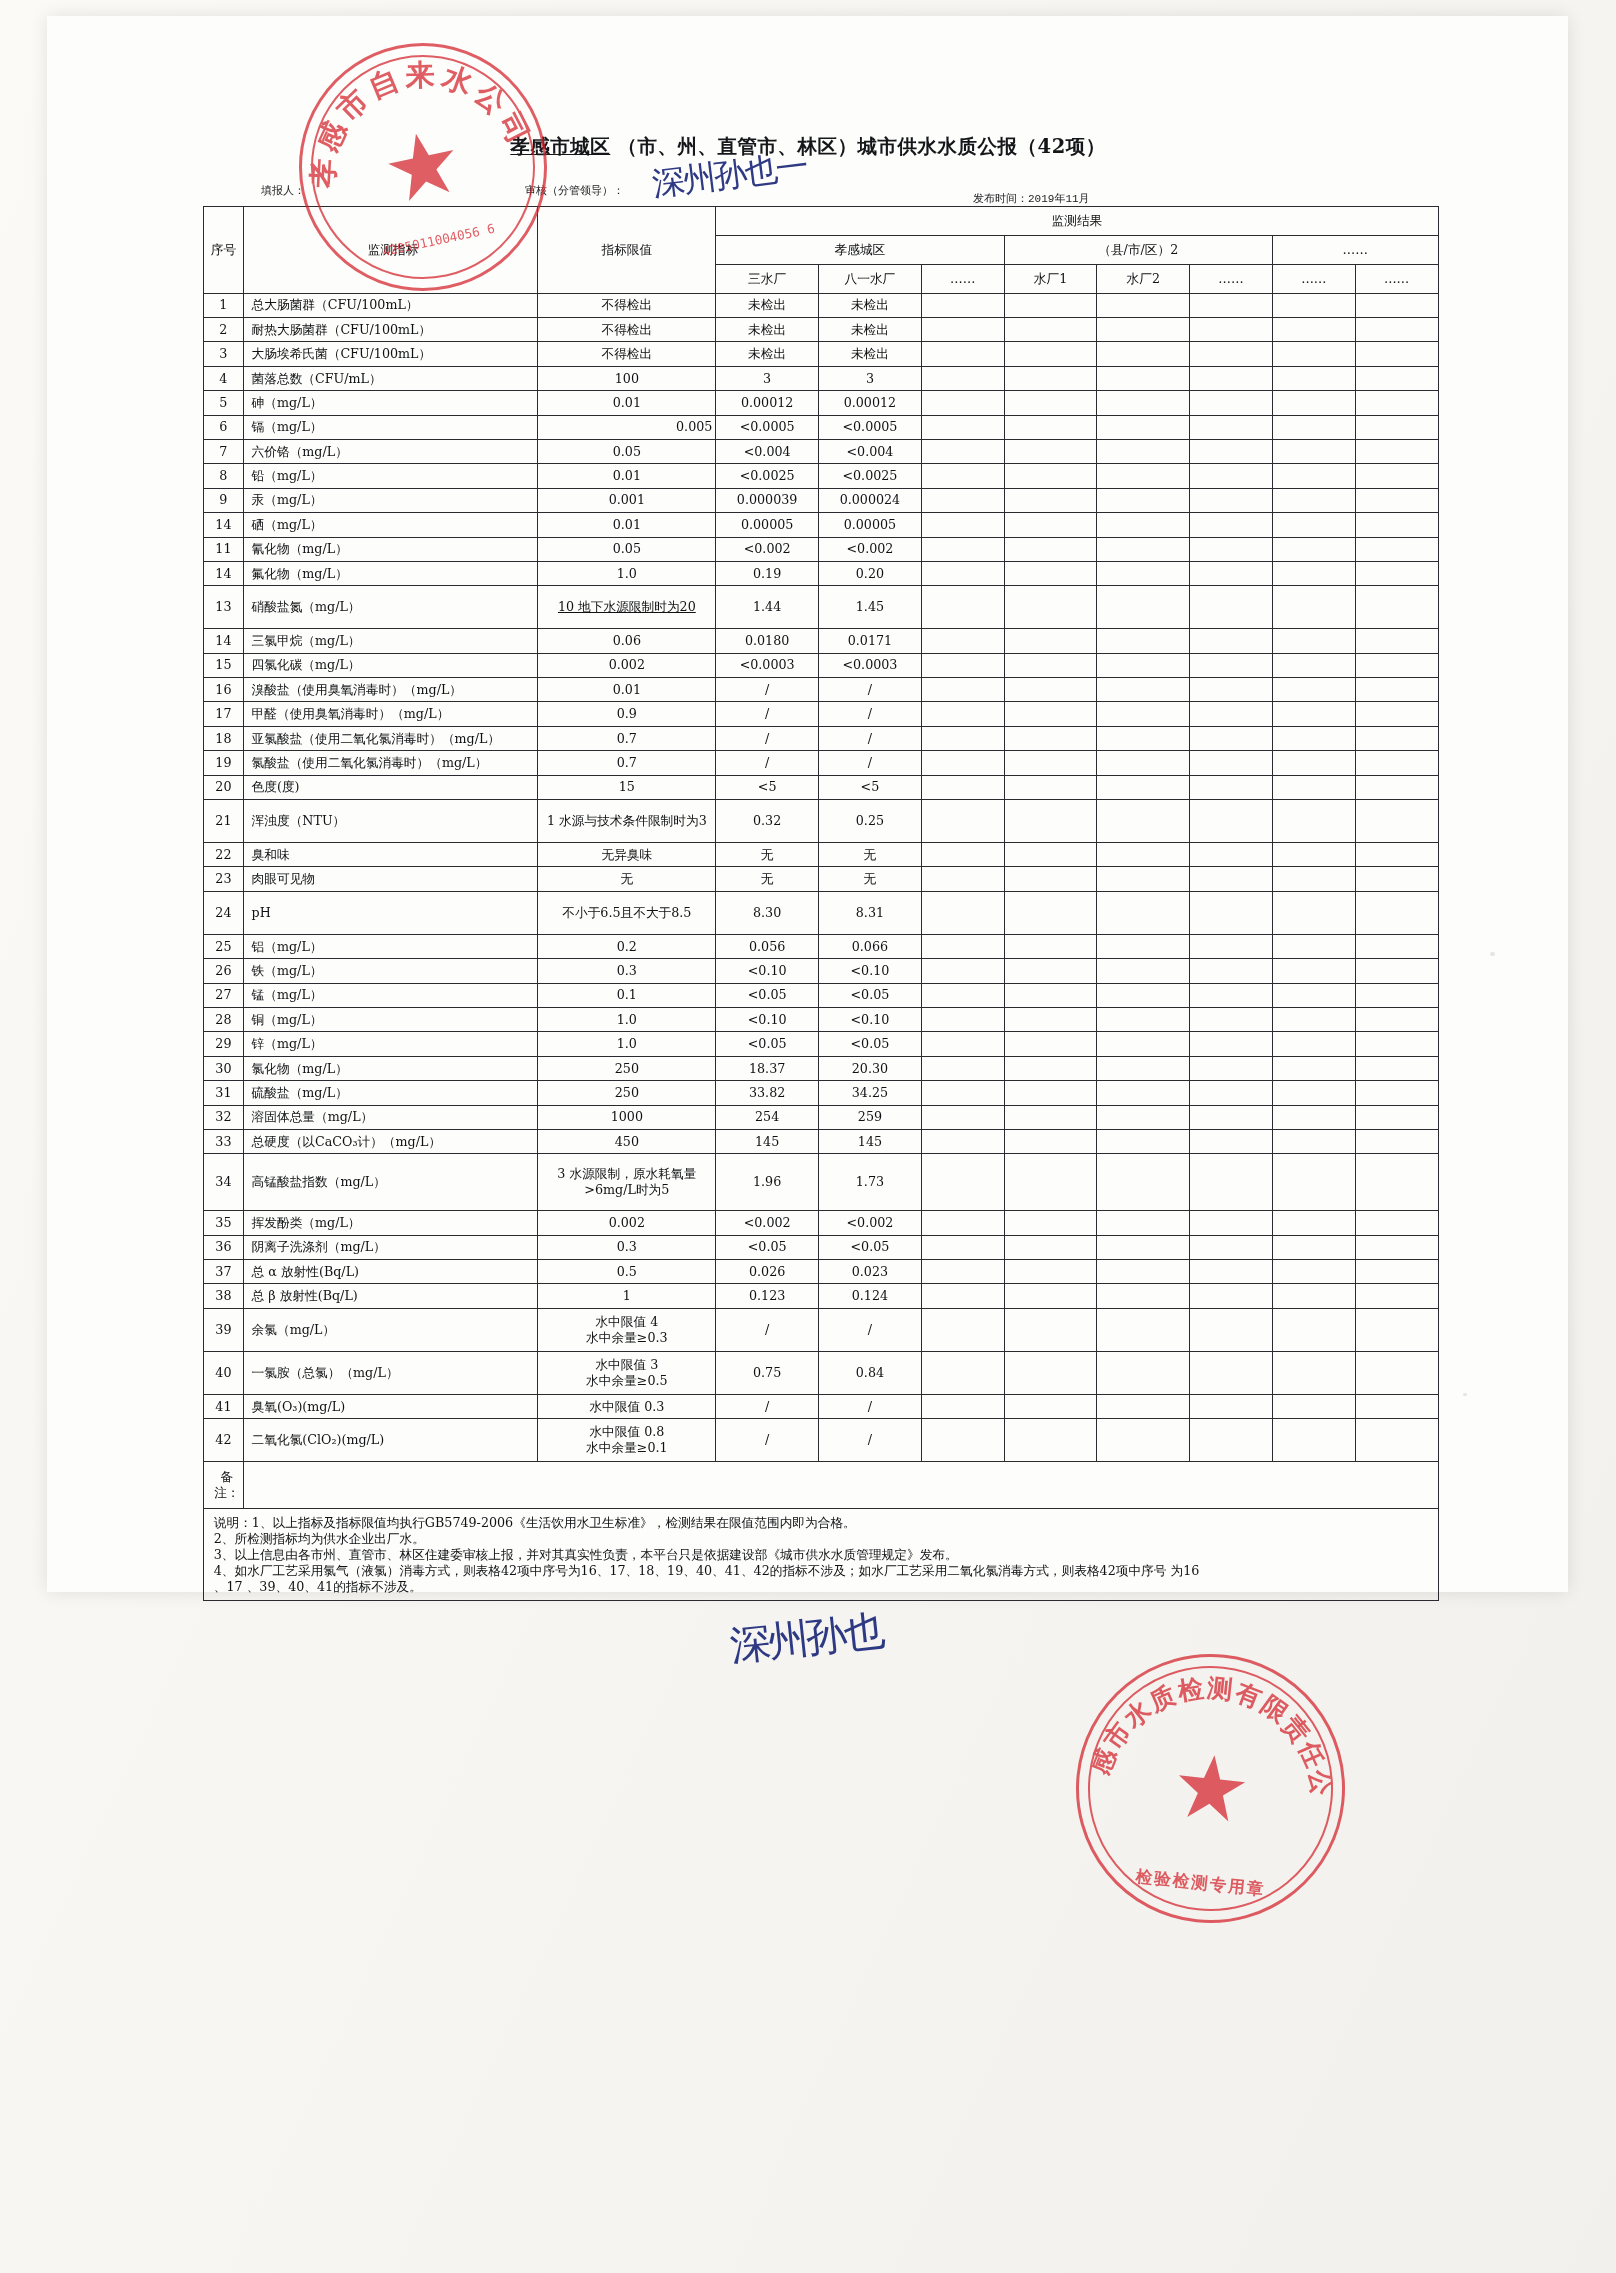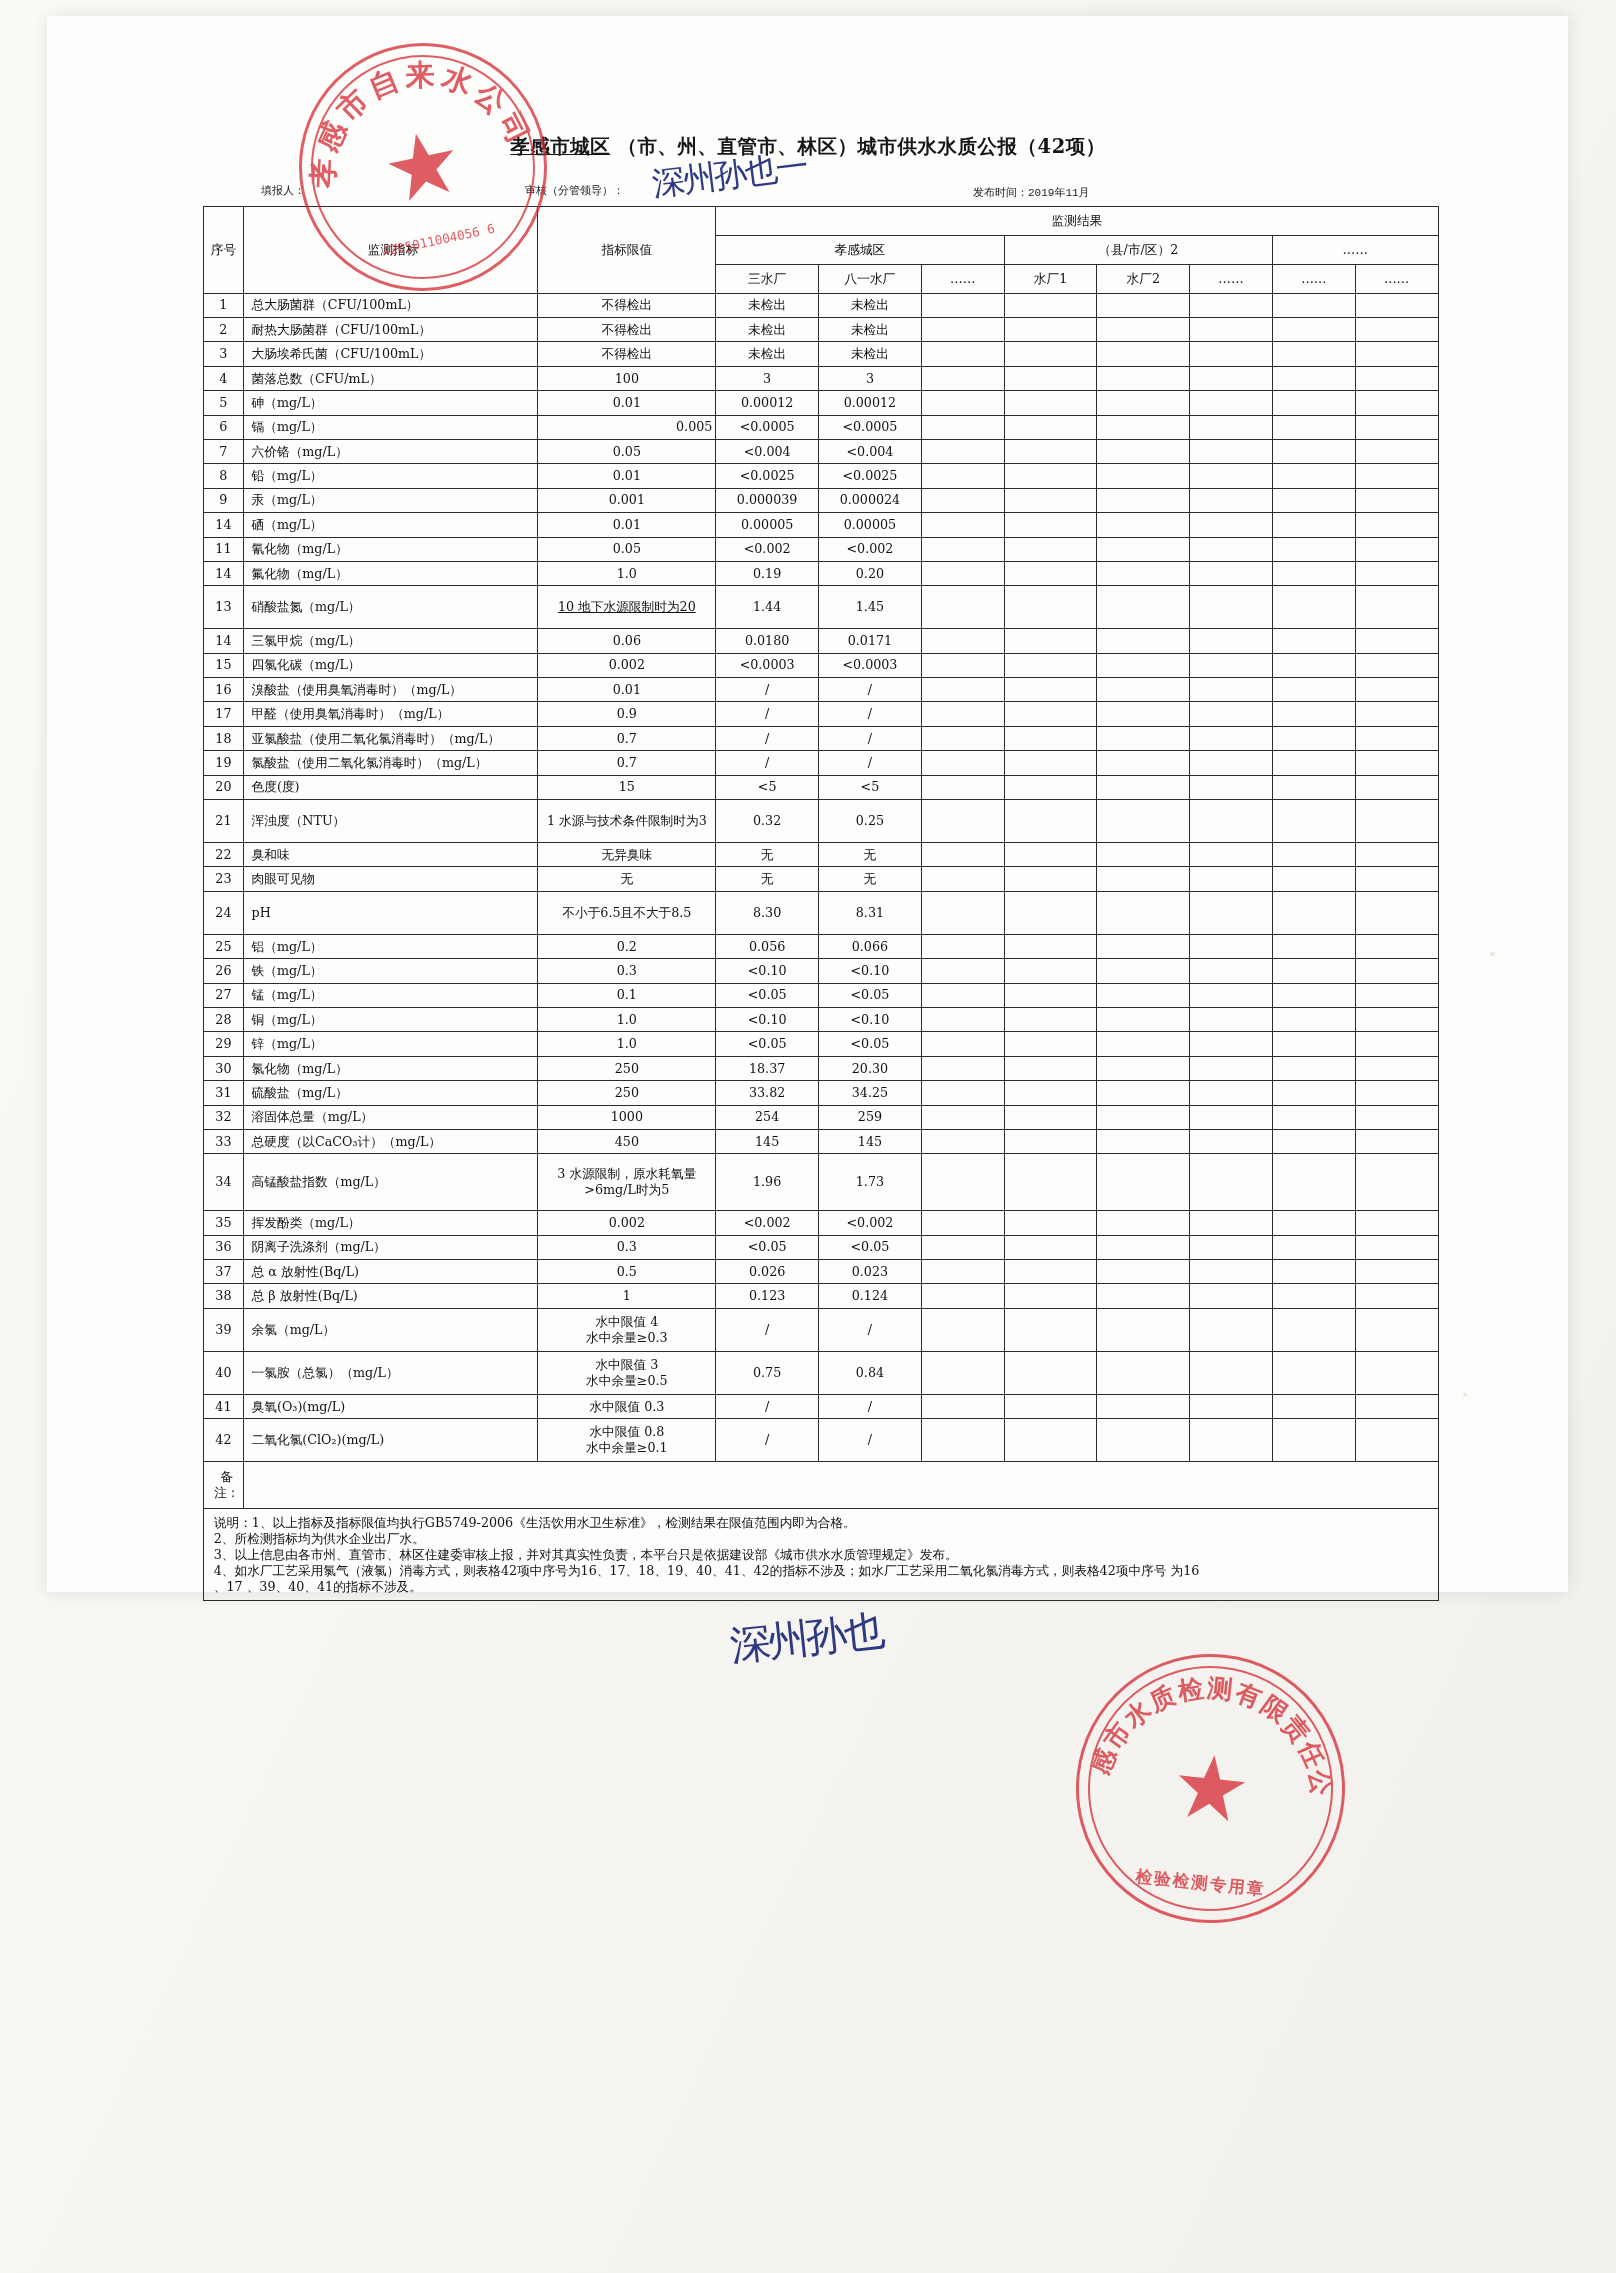--- a/index.html
+++ b/index.html
@@ -27,21 +27,21 @@
     font-size:19.5px; font-weight:bold; color:#15161a;
     letter-spacing:0.5px;
   }
   .hdr .u { text-decoration:underline; }
   .metarow {
     position:absolute; left:185px; top:164px; width:1170px; height:29px;
     font-family:Liberation Mono, monospace; font-size:11px; color:#1a1b1f;
   }
   .metarow .m1 { position:absolute; left:29px; top:3.9px; }
   .metarow .m2 { position:absolute; left:293px; top:3.9px; }
-  .metarow .m3 { position:absolute; left:741px; top:5px; }
+  .metarow .m3 { position:absolute; left:741px; top:11px; }
   .sig-top {
     position:absolute; left:605px; top:137px;
     font-family:"DejaVu Serif", serif; font-size:33px; color:#1d2a7a;
     transform:rotate(-7deg);
     opacity:0.92;
     letter-spacing:-2px;
   }
   
   table.main {
     position:absolute; left:156px; top:190px;

